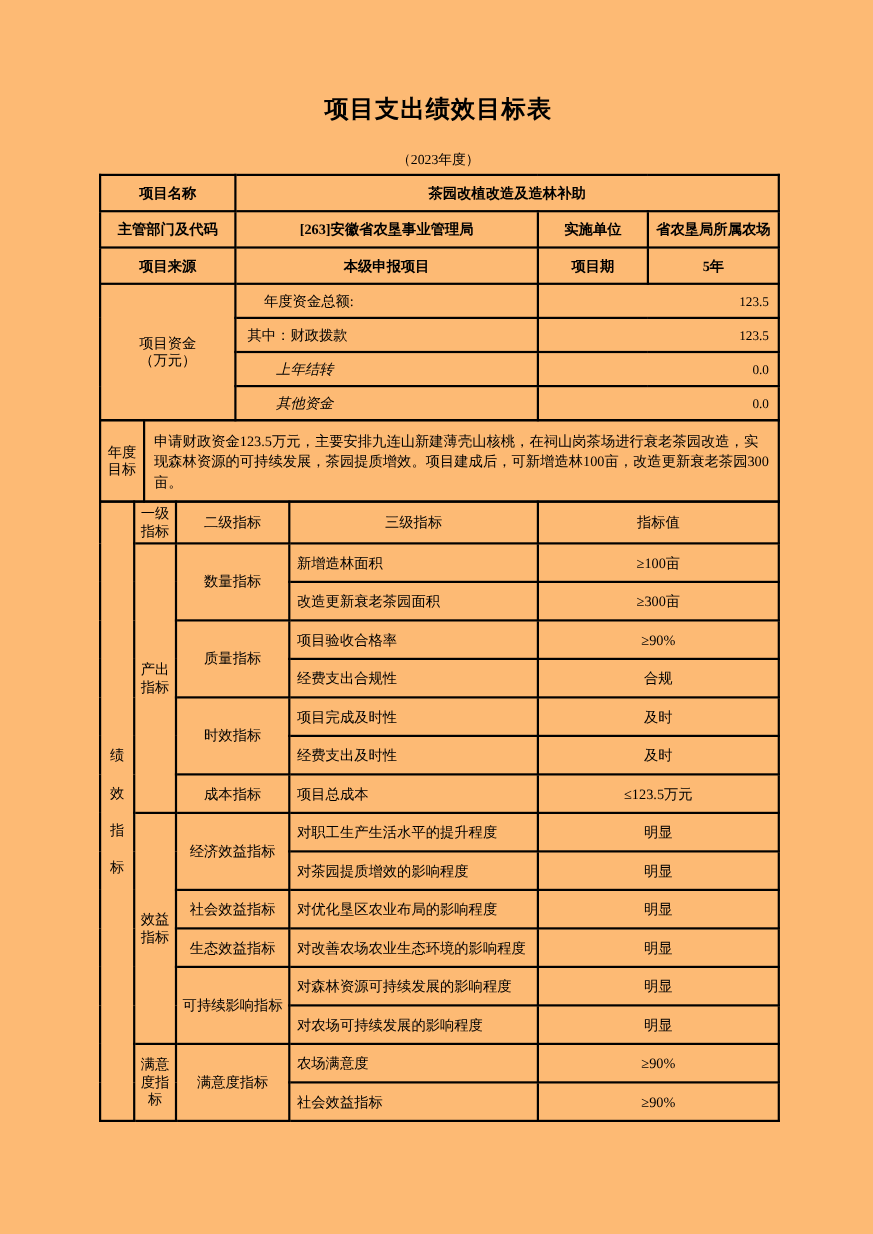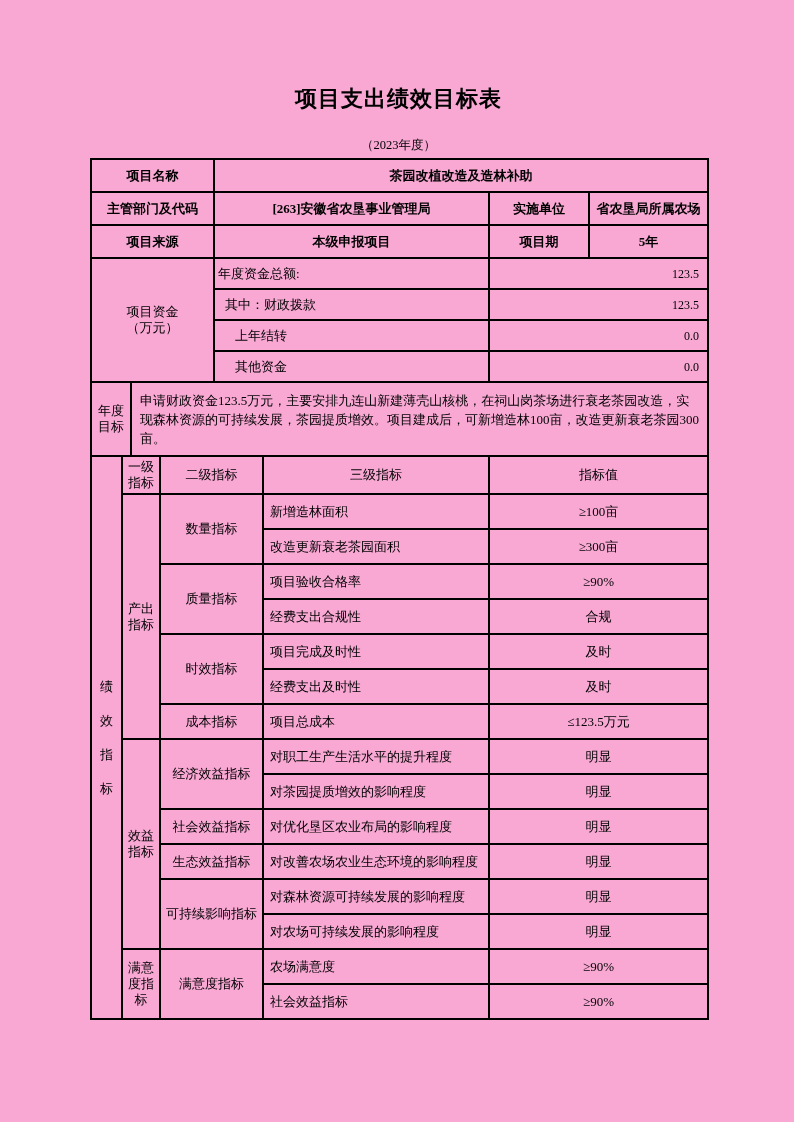--- a/index.html
+++ b/index.html
@@ -1,17 +1,17 @@
 <!DOCTYPE html>
 <html><head>
 <meta charset="utf-8">
 <style>
   html,body{margin:0;padding:0;background:#888;}
   .page{
-    width:794px;height:1122px;background:#f9a8d4;margin:0 auto;
+    width:794px;height:1122px;background:#fdba74;margin:0 auto;
     font-family:"Liberation Serif","DejaVu Serif",serif;color:#000;
     position:relative;overflow:hidden;
   }
   .doc-title{
     padding-top:86px;width:617px;margin-left:90px;
     text-align:center;font-size:22px;font-weight:bold;letter-spacing:1px;
     line-height:26px;
   }
   .doc-subtitle{
     width:617px;margin-left:90px;margin-top:25px;
@@ -29,23 +29,23 @@
     line-height:16px;
   }
   tr.r31 td{height:31px;font-weight:bold;}
   tr.r29 td{height:29px;}
   tr.goal td{height:64px;}
   tr.ph td{height:36px;}
   tr.pr td{height:33px;margin-top:16px;}
   .prewrap{white-space:pre-line;}
   .left{text-align:left;}
   .right{text-align:right;}
-  .pl8{padding-left:3px;}
+  .pl8{padding-left:25px;}
   .pl10{padding-left:10px;}
-  .pl36{padding-left:20px;}
+  .pl36{padding-left:36px;font-style:italic;}
   .pr8{padding-right:8px;padding-left:40px;}
   .num{font-size:12px;}
   .goal-text{
     text-align:left;font-size:13px;line-height:19px;
     padding:4px 8px;vertical-align:middle;border-radius:17px;
   }
   .side-vert{
     white-space:pre-line;line-height:34px;font-size:13px;
   }
   .l3cell{text-align:left;padding-left:6px;}

